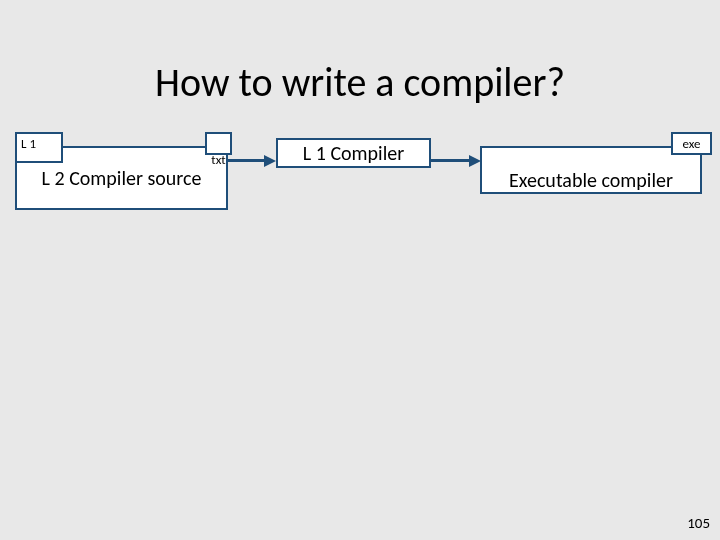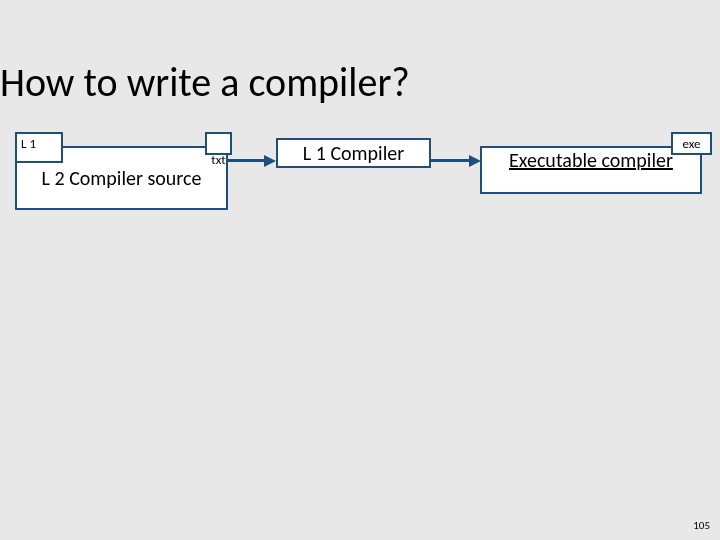--- a/index.html
+++ b/index.html
@@ -11,20 +11,21 @@
     font-family: Calibri, "Segoe UI", sans-serif;
     color: #000;
     position: relative;
     overflow: hidden;
   }
   .title {
     position: absolute;
     top: 58px;
     left: 0;
     width: 720px;
+    text-align: center;
     font-size: 40px;
     font-weight: 400;
   }
   .box {
     position: absolute;
     border: 2px solid #1f4e79;
     background: #fff;
     box-sizing: border-box;
   }
   .box-l1 {
@@ -77,25 +78,24 @@
     text-align: center;
     padding-top: 2px;
     z-index: 2;
   }
   .box-exec {
     left: 480px;
     top: 146px;
     width: 222px;
     height: 48px;
     display: flex;
-    align-items: flex-start;
+    align-items: flex-end;
     justify-content: center;
     font-size: 20px;
     z-index: 1;
-    text-decoration: underline;
   }
   .arrow {
     position: absolute;
     z-index: 0;
   }
   .arrow-line {
     position: absolute;
     height: 3px;
     background: #1f4e79;
     top: 0;
@@ -113,21 +113,21 @@
   .arrow.a1 { left: 228px; top: 159px; }
   .arrow.a1 .arrow-line { width: 38px; }
   .arrow.a1 .arrow-head { left: 36px; }
   .arrow.a2 { left: 431px; top: 159px; }
   .arrow.a2 .arrow-line { width: 40px; }
   .arrow.a2 .arrow-head { left: 38px; }
   .pagenum {
     position: absolute;
     right: 10px;
     bottom: 8px;
-    font-size: 11px;
+    font-size: 15px;
   }
 </style>
 </head>
 <body>
 
 <div class="title">How to write a compiler?</div>
 
 <div class="box box-l1">
   <span>L 1</span>
 </div>

